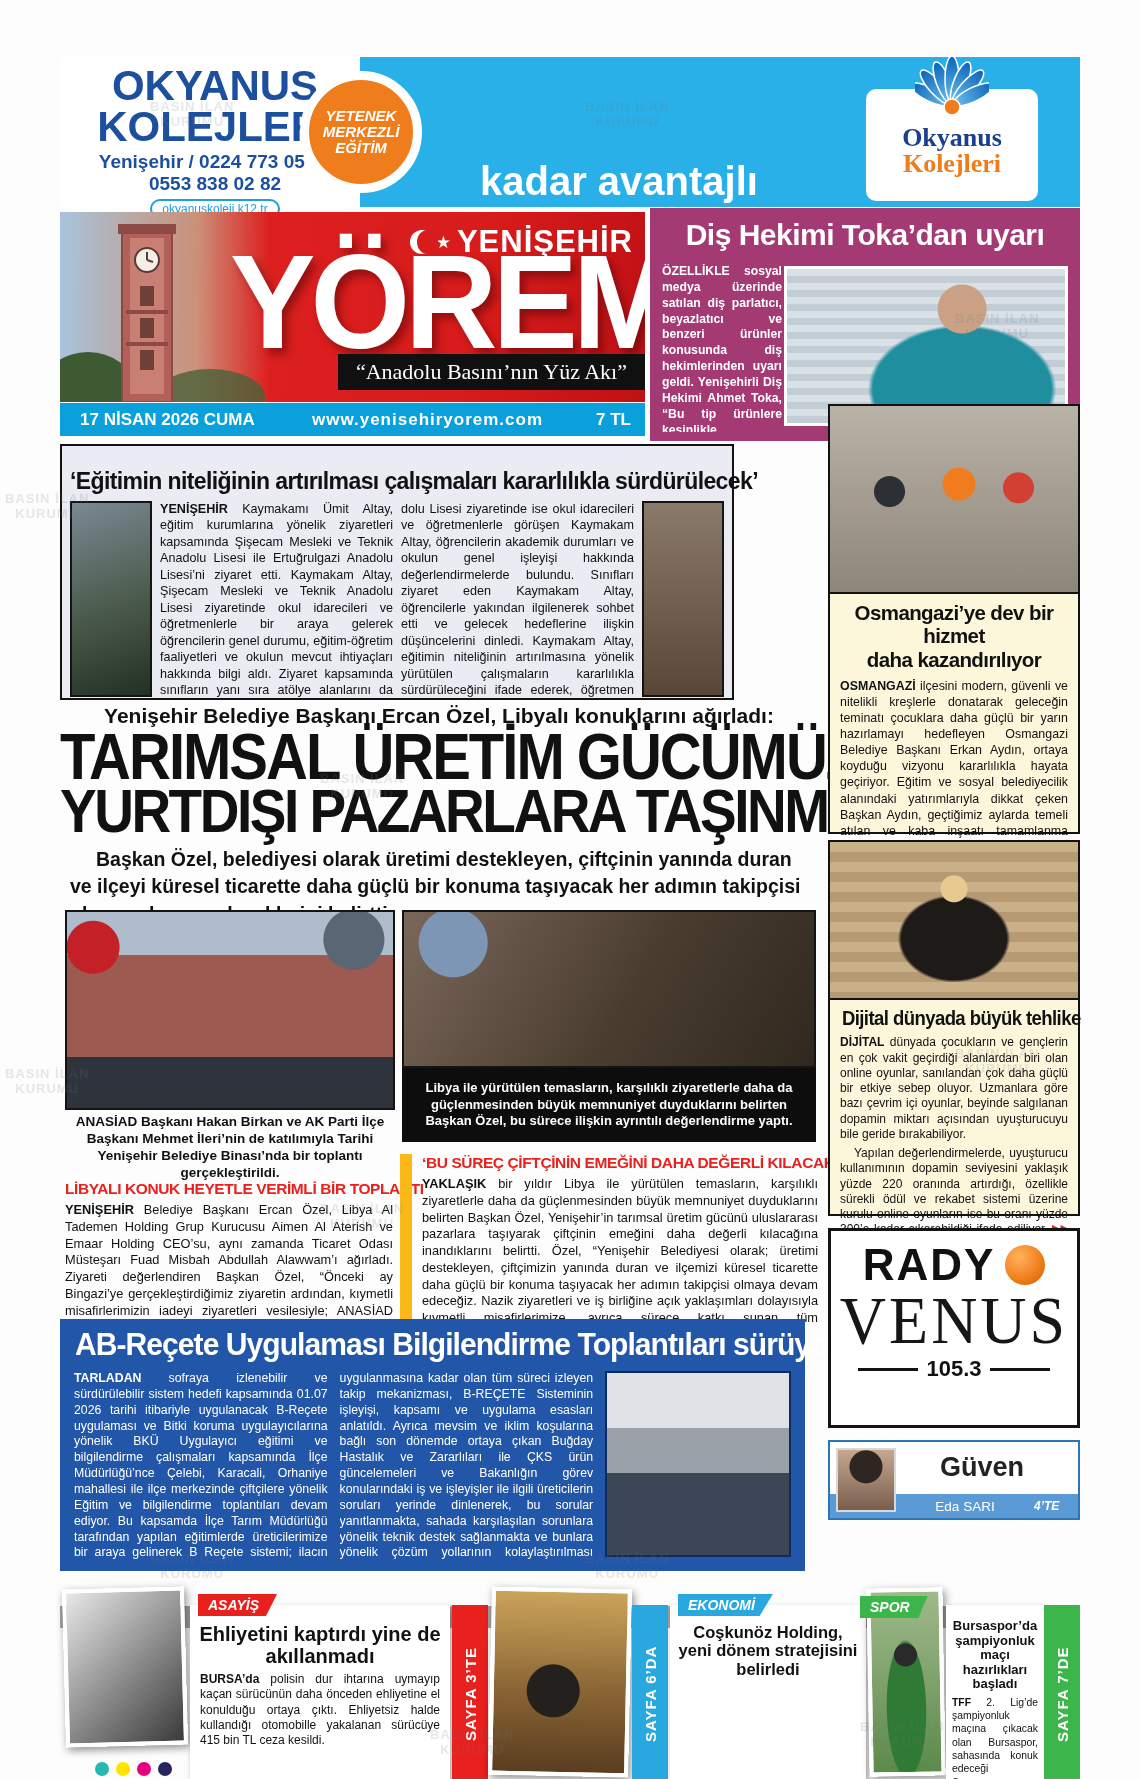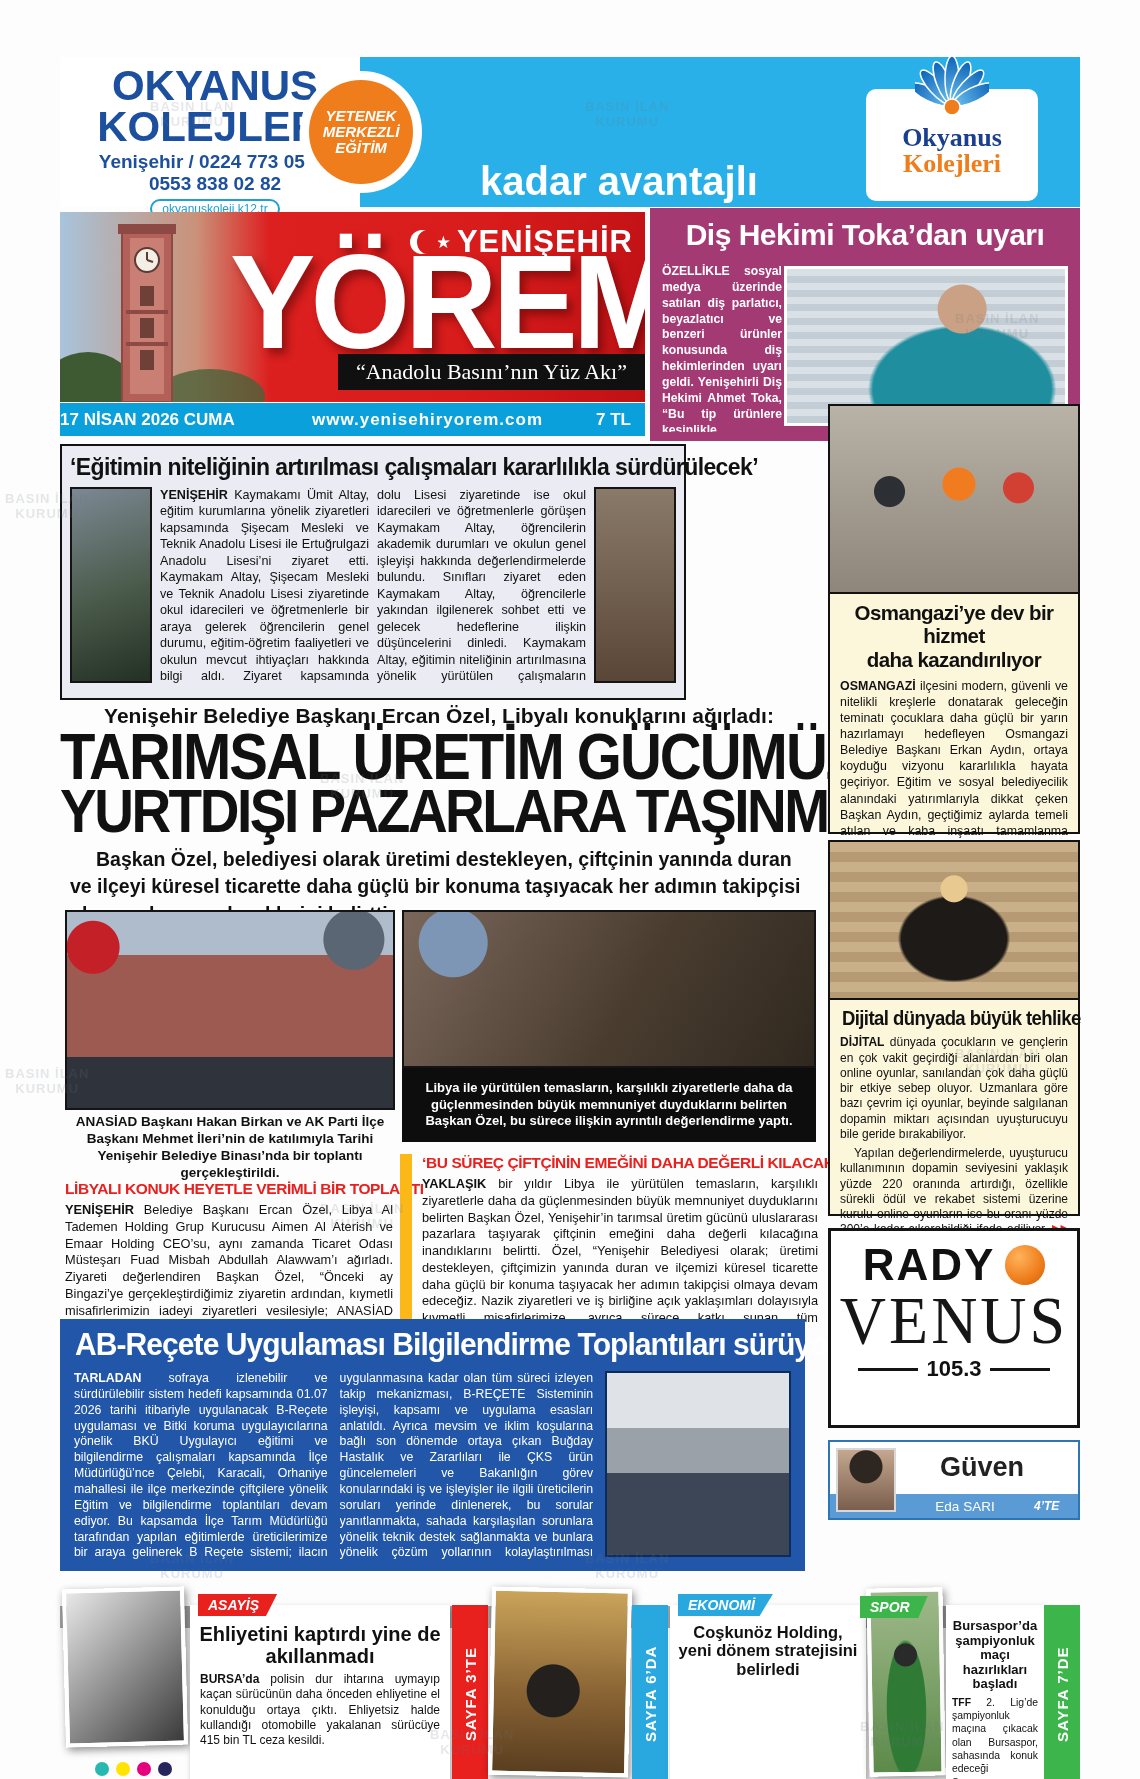--- a/index.html
+++ b/index.html
@@ -35,34 +35,34 @@
   .city-row{position:absolute;right:12px;top:12px;display:flex;align-items:center;gap:6px;z-index:4;}
   .moon{position:relative;width:24px;height:24px;background:#fff;border-radius:50%;display:inline-block;}
   .moon::after{content:"";position:absolute;left:7px;top:0;width:21px;height:24px;background:#d81c1c;border-radius:50%;}
   .star{color:#fff;font-size:17px;margin-left:-4px;}
   .city{color:#fff;font-weight:900;font-size:31px;letter-spacing:1px;}
   .yorem{position:absolute;left:170px;top:26px;color:#fff;font-weight:900;font-size:128px;letter-spacing:-5px;line-height:1;text-shadow:5px 6px 8px rgba(60,0,0,.45);transform:scaleY(1.04);z-index:3;}
   .slogan{position:absolute;right:0;bottom:12px;background:#101010;color:#fff;font-family:"Liberation Serif",serif;font-size:22px;padding:5px 18px;z-index:4;}
   .tower-svg{position:absolute;left:0;top:0;z-index:2;}
   
   .date-bar{left:60px;top:391px;width:585px;height:33px;background:#0aa0dc;display:flex;align-items:center;color:#fff;font-weight:800;font-size:17px;}
-  .date-bar .d{padding-left:0;width:220px;}
+  .date-bar .d{padding-left:20px;width:220px;}
   .date-bar .u{flex:1;text-align:center;letter-spacing:1px;}
   .date-bar .p{width:70px;text-align:right;padding-right:14px;}
   
   .dentist-box{left:650px;top:196px;width:430px;height:233px;background:#a43a73;color:#fff;}
   .dentist-box h2{margin:10px 8px 6px;text-align:center;font-size:30px;font-weight:900;letter-spacing:-0.5px;}
   .dentist-body{position:absolute;left:12px;top:56px;width:120px;font-size:12.2px;font-weight:600;line-height:1.3;overflow:hidden;height:168px;}
   .dentist-photo{position:absolute;right:12px;top:58px;width:284px;height:160px;border:3px solid #fff;background:
       radial-gradient(circle at 63% 26%, #caa184 0 24px, rgba(0,0,0,0) 25px),
       radial-gradient(ellipse at 63% 78%, #1f8fa0 0 36%, rgba(0,0,0,0) 38%),
       repeating-linear-gradient(180deg,#d9e0e6 0 7px,#c2cdd6 7px 14px);}
   .arrows{color:#e8201e;font-weight:900;letter-spacing:-2px;}
   
-  .edu-box{left:60px;top:432px;width:626px;height:256px;background:#eaebf3;border:2px solid #121212;padding:6px 8px;}
+  .edu-box{left:60px;top:432px;width:674px;height:256px;background:#eaebf3;border:2px solid #121212;padding:20px 8px;}
   .edu-box h2{margin:2px 0 6px;text-align:center;font-size:23px;font-weight:900;letter-spacing:-0.6px;white-space:nowrap;}
   .edu-row{display:flex;gap:8px;}
   .edu-photo-l{width:82px;height:196px;flex:none;background:linear-gradient(160deg,#7c8894 0%,#4a5a4a 55%,#233024 100%);}
   .edu-photo-r{width:82px;height:196px;flex:none;background:linear-gradient(#8a7a6a 0%,#5a4636 100%);}
   .edu-col{flex:1;font-size:12.6px;line-height:1.31;overflow:hidden;height:198px;}
   
   .kicker{left:60px;top:692px;width:758px;text-align:center;font-weight:900;font-size:21px;}
   .hl1{left:60px;top:716px;width:758px;text-align:center;font-weight:900;font-size:58px;letter-spacing:-2px;white-space:nowrap;transform:scaleY(1.12);line-height:1;}
   .hl2{left:60px;top:772px;width:758px;text-align:center;font-weight:900;font-size:55px;letter-spacing:-2.5px;white-space:nowrap;transform:scaleY(1.12);line-height:1;}
   .lede{left:70px;top:834px;width:740px;font-weight:800;font-size:19.5px;line-height:1.4;text-indent:26px;}

